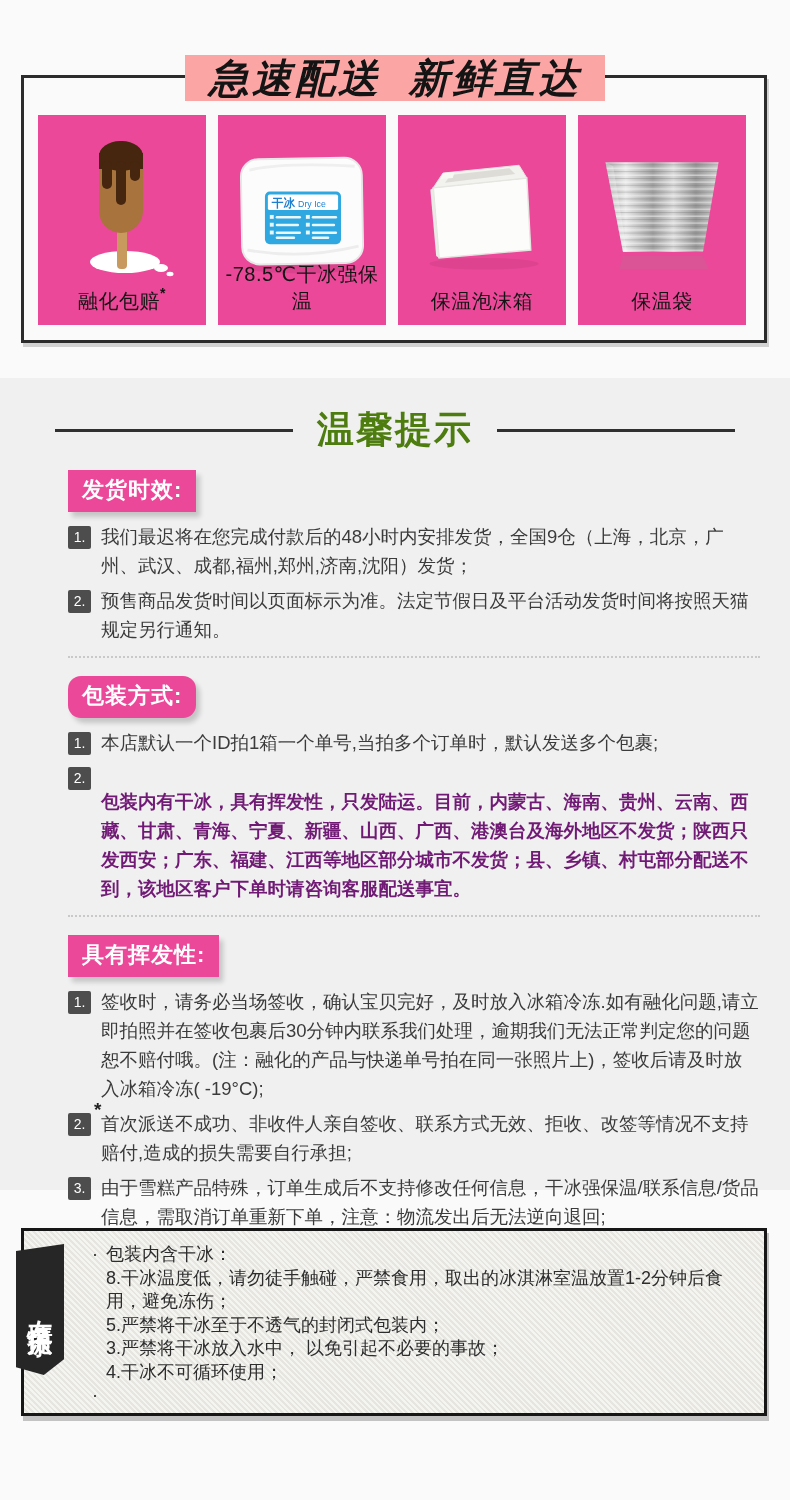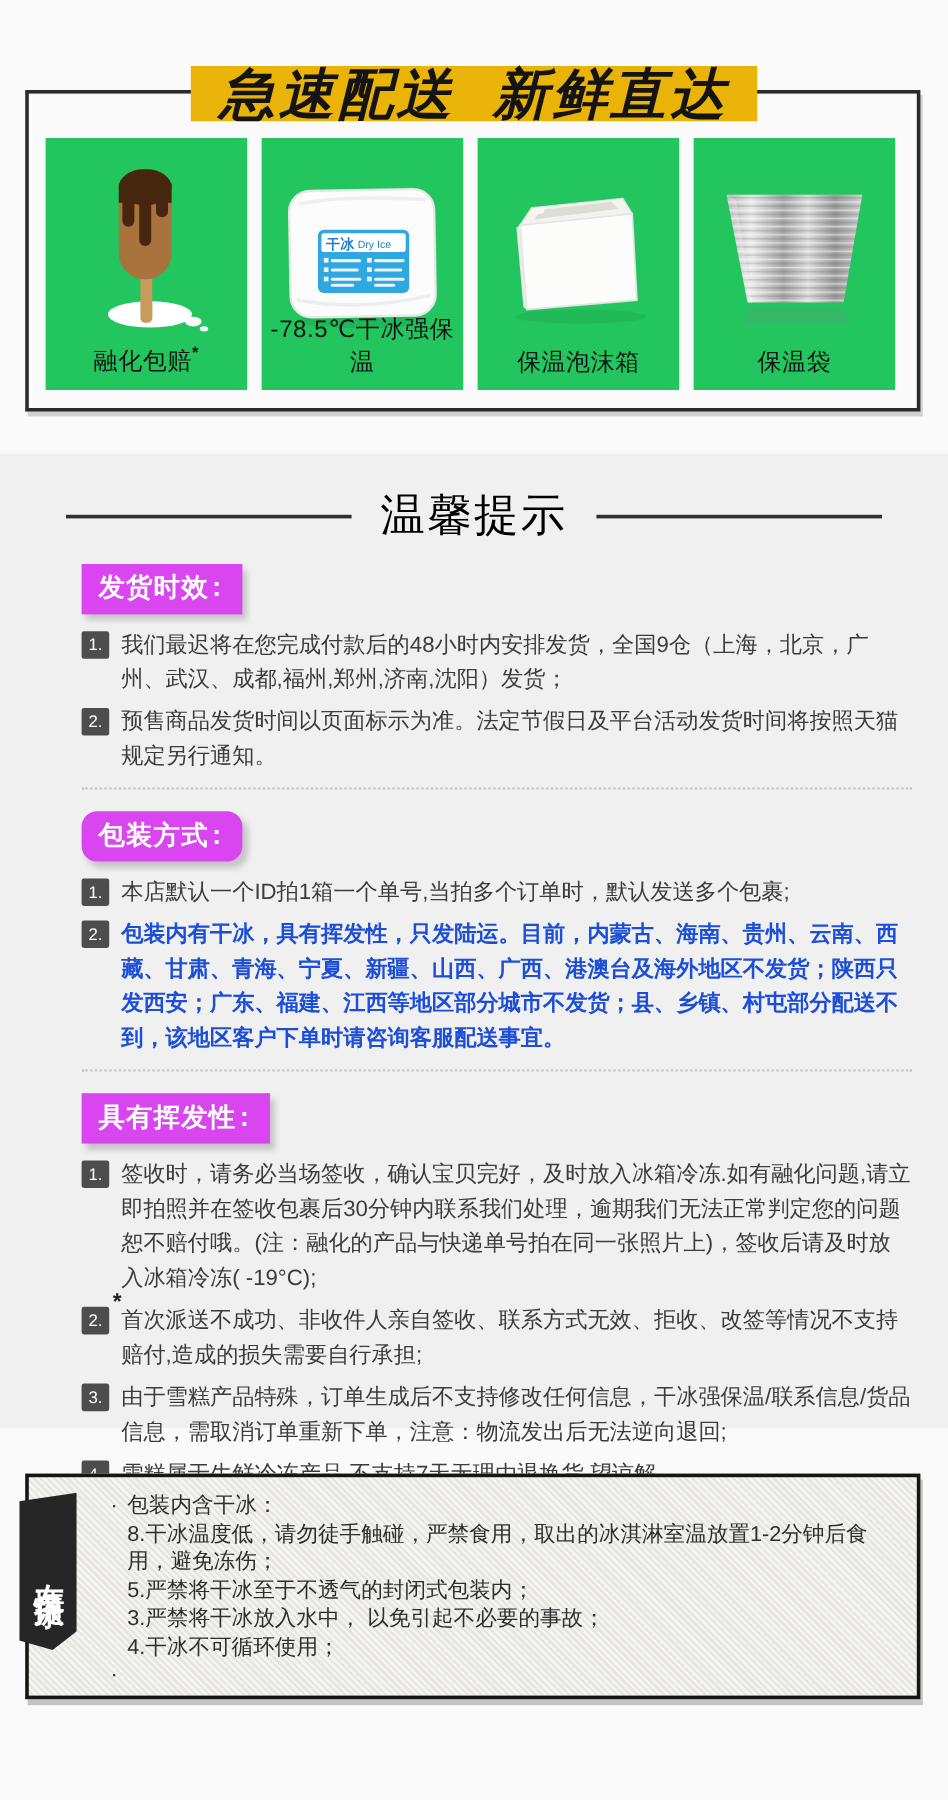--- a/index.html
+++ b/index.html
@@ -11,56 +11,55 @@
   }
   
   .top-box{
     position:absolute;left:21px;top:75px;width:746px;height:268px;
     border:3px solid #2b2b2b;box-sizing:border-box;
     box-shadow:2px 4px 0 rgba(0,0,0,.16);
     background:transparent;
   }
   .main-title{position:absolute;top:55px;left:0;width:790px;text-align:center;z-index:3;}
   .main-title span{
-    display:inline-block;background:#eab308;padding:0 24px;
-    font-size:46px;font-weight:bold;font-style:italic;letter-spacing:3px;color:#141414;
+    display:inline-block;background:#fca5a5;padding:0 24px;
+    font-size:40px;font-weight:bold;font-style:italic;letter-spacing:3px;color:#141414;
     line-height:46px;white-space:pre;
   }
   .cells{position:absolute;top:115px;left:38px;display:flex;gap:12px;z-index:2;}
-  .cell{width:168px;height:210px;background:#22c55e;position:relative;}
+  .cell{width:168px;height:210px;background:#ec4899;position:relative;}
   .cell svg{position:absolute;left:50%;transform:translateX(-50%);}
   .cell-label{
     position:absolute;bottom:10px;left:0;width:100%;text-align:center;
     font-size:20px;color:#141414;letter-spacing:.5px;
   }
   .cell-label sup{font-size:14px;font-weight:bold;position:relative;top:-2px;}
   
   .mid{position:absolute;top:378px;left:0;width:790px;height:812px;background:#f0f0f0;box-sizing:border-box;}
   .mid-title{margin-top:28px;display:flex;align-items:center;justify-content:center;gap:24px;height:48px;}
   .mid-title .line{width:238px;height:3px;background:#303030;}
-  .mid-title .text{font-size:37px;font-weight:normal;color:#000000;letter-spacing:2px;}
+  .mid-title .text{font-size:37px;font-weight:bold;color:#4d7c0f;letter-spacing:2px;}
   .group{margin-left:68px;margin-right:30px;}
   .heading{
-    display:inline-block;background:#d946ef;color:#ffffff;
+    display:inline-block;background:#ec4899;color:#ffffff;
     font-size:22px;font-weight:bold;padding:5px 14px 7px;letter-spacing:1px;
     box-shadow:4px 5px 5px rgba(0,0,0,.18);
-    font-family:Liberation Mono, monospace;
   }
   .g-ship .heading{margin-top:16px;}
   .g-pack .heading{margin-top:4px;border-radius:13px;}
   .g-recv .heading{margin-top:4px;}
   .items{margin-top:10px;}
   .item{display:flex;margin-bottom:6px;}
   .badge{
     flex:0 0 auto;width:23px;height:23px;background:#4d4d4d;color:#fff;
     font-size:14px;text-align:center;line-height:23px;border-radius:2px;
     margin:4px 10px 0 0;
   }
   .item-text{font-size:18.5px;line-height:29px;color:#3b3b3b;width:660px;position:relative;}
-  .item.bold .item-text{font-weight:bold;color:#1d4ed8;}
+  .item.bold .item-text{font-weight:bold;color:#701a75;margin-top:24px;}
   .item-text .sup{
     position:absolute;left:-7px;top:-9px;font-size:19px;font-weight:bold;color:#222;line-height:1;
   }
   .dotted{border:0;border-top:2px dotted #c9c9c9;margin:12px 30px 14px 68px;}
   
   .friendly-box{
     position:absolute;left:21px;top:1228px;width:746px;height:188px;
     border:3px solid #161616;box-sizing:border-box;
     background:
       repeating-linear-gradient(45deg, rgba(255,255,255,.45) 0 2px, rgba(120,120,110,.05) 2px 4px),

